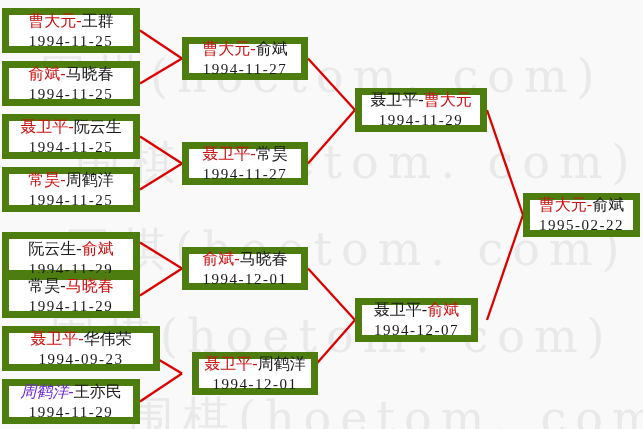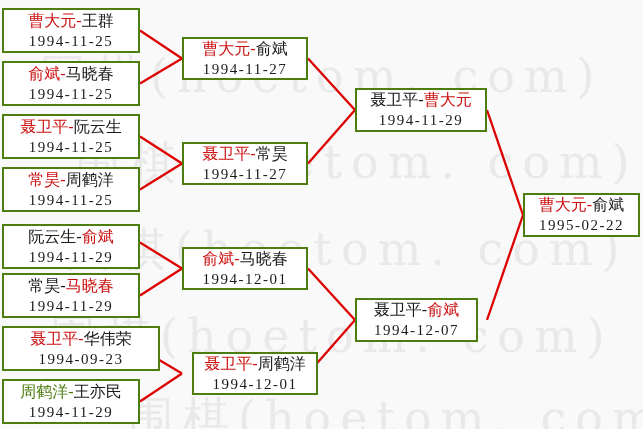--- a/index.html
+++ b/index.html
@@ -18,21 +18,21 @@
     white-space:nowrap;
     user-select:none;
     pointer-events:none;
     font-family:"DejaVu Serif","Liberation Serif",serif;
   }
   svg.lines{position:absolute;left:0;top:0;}
   .match{
     position:absolute;
     box-sizing:border-box;
     background:#ffffff;
-    border:2px solid #4d7c0f;
+    border:7px solid #4d7c0f;
     display:flex;
     flex-direction:column;
     justify-content:center;
     align-items:center;
     text-align:center;
     font-size:16px;
     line-height:20px;
     color:#1a1a1a;
   }
   .match .names{white-space:nowrap;}
@@ -81,34 +81,34 @@
         <div class="date">1994-11-25</div>
       </div>
       <div class="match" style="left: 2px; top: 114px; width: 138px; height: 45px;">
         <div class="names"><span style="color: rgb(204, 17, 17);">聂卫平-</span><span style="color: rgb(26, 26, 26);">阮云生</span></div>
         <div class="date">1994-11-25</div>
       </div>
       <div class="match" style="left: 2px; top: 167px; width: 138px; height: 45px;">
         <div class="names"><span style="color: rgb(204, 17, 17);">常昊-</span><span style="color: rgb(26, 26, 26);">周鹤洋</span></div>
         <div class="date">1994-11-25</div>
       </div>
-      <div class="match" style="left: 2px; top: 224px; width: 138px; height: 45px;">
+      <div class="match" style="left: 2px; top: 232px; width: 138px; height: 45px; justify-content: space-between;">
         <div class="names"><span style="color: rgb(26, 26, 26);">阮云生-</span><span style="color: rgb(204, 17, 17);">俞斌</span></div>
         <div class="date">1994-11-29</div>
       </div>
       <div class="match" style="left: 2px; top: 273px; width: 138px; height: 45px;">
         <div class="names"><span style="color: rgb(26, 26, 26);">常昊-</span><span style="color: rgb(204, 17, 17);">马晓春</span></div>
         <div class="date">1994-11-29</div>
       </div>
       <div class="match" style="left: 2px; top: 326px; width: 158px; height: 45px;">
         <div class="names"><span style="color: rgb(204, 17, 17);">聂卫平-</span><span style="color: rgb(26, 26, 26);">华伟荣</span></div>
         <div class="date">1994-09-23</div>
       </div>
       <div class="match" style="left: 2px; top: 379px; width: 138px; height: 45px;">
-        <div class="names"><span style="color: #4d7c0f;">周鹤洋-</span><span style="color: rgb(26, 26, 26);">王亦民</span></div>
+        <div class="names"><span style="color: #6d28d9; font-style: italic;">周鹤洋-</span><span style="color: rgb(26, 26, 26);">王亦民</span></div>
         <div class="date">1994-11-29</div>
       </div>
       <div class="match" style="left: 182px; top: 37px; width: 126px; height: 43px;">
         <div class="names"><span style="color: rgb(204, 17, 17);">曹大元-</span><span style="color: rgb(26, 26, 26);">俞斌</span></div>
         <div class="date">1994-11-27</div>
       </div>
       <div class="match" style="left: 182px; top: 142px; width: 126px; height: 43px;">
         <div class="names"><span style="color: rgb(204, 17, 17);">聂卫平-</span><span style="color: rgb(26, 26, 26);">常昊</span></div>
         <div class="date">1994-11-27</div>
       </div>

